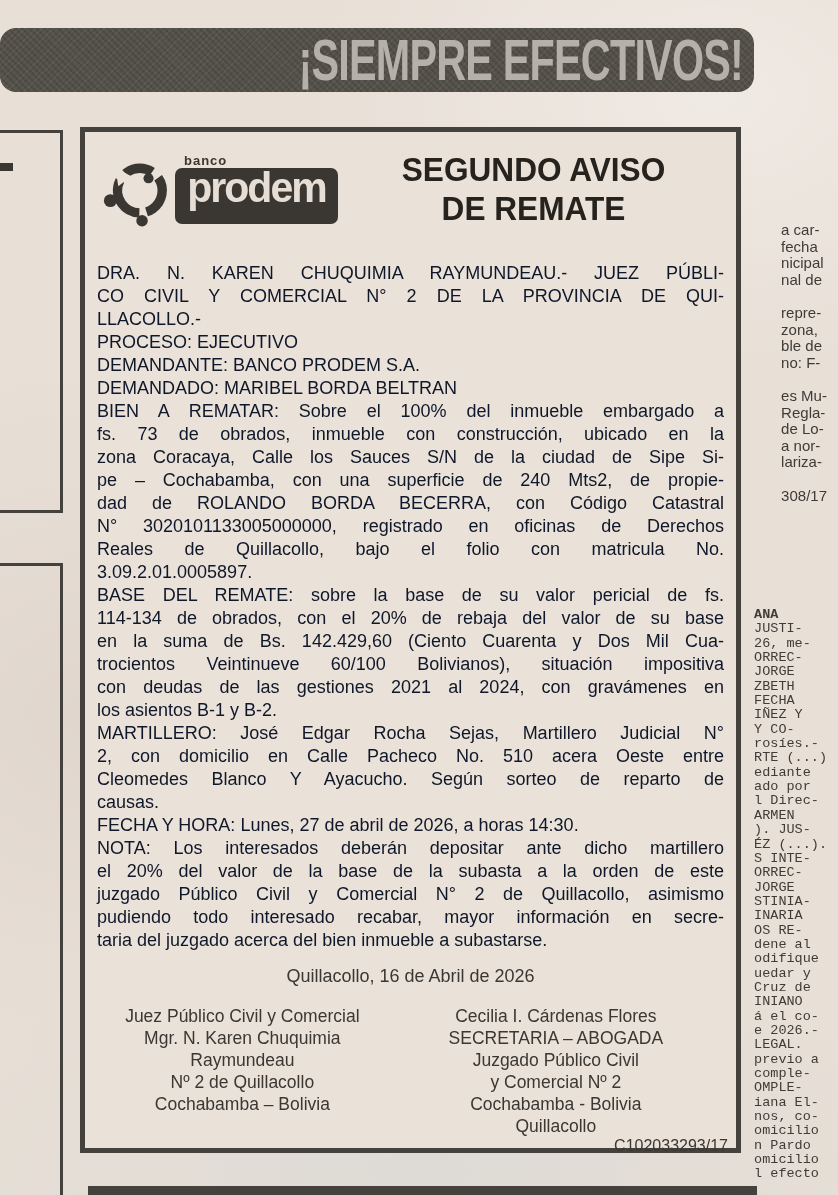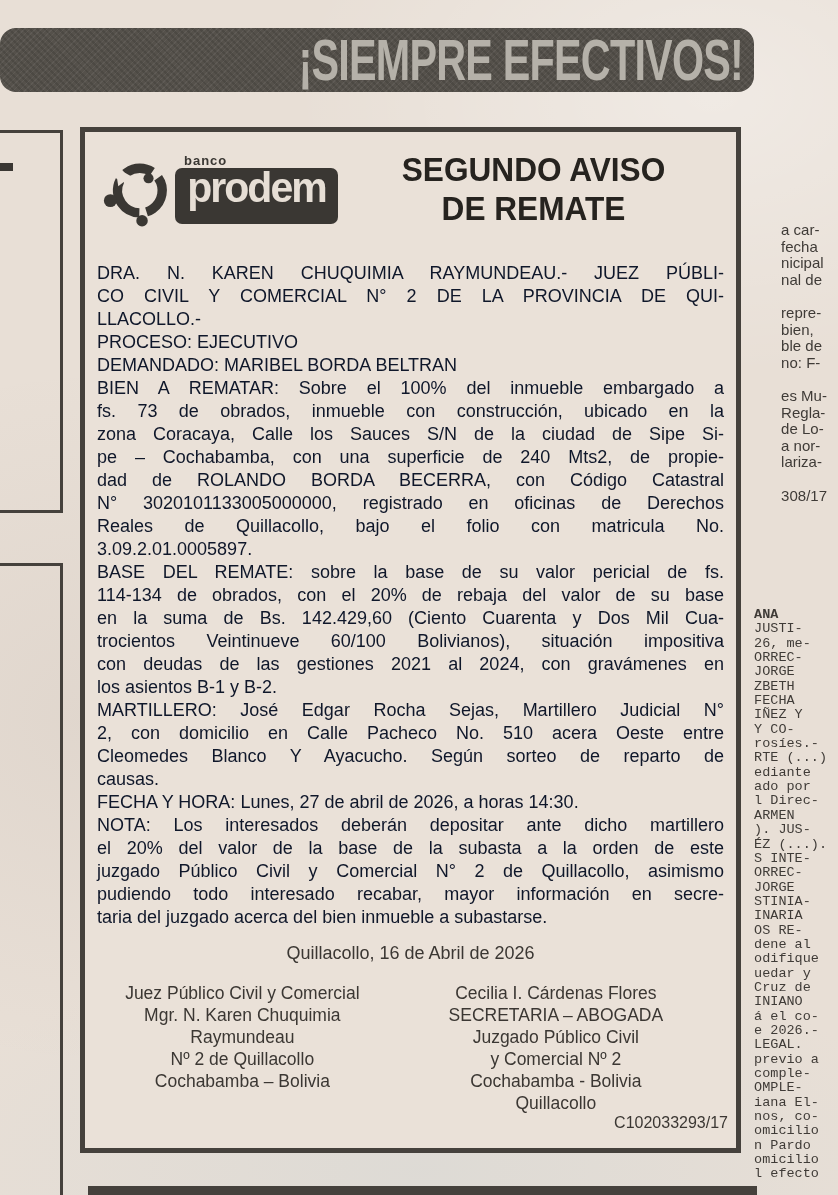--- a/index.html
+++ b/index.html
@@ -76,21 +76,21 @@
 
   <div class="lbox lbox1"></div>
   <div class="lfrag"></div>
   <div class="ltext ltext1">
       <div>a car-</div>
       <div>fecha</div>
       <div>nicipal</div>
       <div>nal de</div>
       <div>&nbsp;</div>
       <div>repre-</div>
-      <div>bien,</div>
+      <div>zona,</div>
       <div>ble de</div>
       <div>no: F-</div>
       <div>&nbsp;</div>
       <div>es Mu-</div>
       <div>Regla-</div>
       <div>de Lo-</div>
       <div>a nor-</div>
       <div>lariza-</div>
       <div>&nbsp;</div>
       <div>308/17</div>
@@ -164,20 +164,21 @@
         <div>SEGUNDO AVISO</div>
         <div>DE REMATE</div>
       </div>
     </div>
 
     <div class="body">
         <div class="bodyline">DRA. N. KAREN CHUQUIMIA RAYMUNDEAU.- JUEZ PÚBLI-</div>
         <div class="bodyline">CO CIVIL Y COMERCIAL N° 2 DE LA PROVINCIA DE QUI-</div>
         <div class="bodyline pend">LLACOLLO.-</div>
         <div class="bodyline pend">PROCESO: EJECUTIVO</div>
+        <div class="bodyline pend">DEMANDANTE: BANCO PRODEM S.A.</div>
         <div class="bodyline pend">DEMANDADO: MARIBEL BORDA BELTRAN</div>
         <div class="bodyline">BIEN A REMATAR: Sobre el 100% del inmueble embargado a</div>
         <div class="bodyline">fs. 73 de obrados, inmueble con construcción, ubicado en la</div>
         <div class="bodyline">zona Coracaya, Calle los Sauces S/N de la ciudad de Sipe Si-</div>
         <div class="bodyline">pe – Cochabamba, con una superficie de 240 Mts2, de propie-</div>
         <div class="bodyline">dad de ROLANDO BORDA BECERRA, con Código Catastral</div>
         <div class="bodyline">N° 3020101133005000000, registrado en oficinas de Derechos</div>
         <div class="bodyline">Reales de Quillacollo, bajo el folio con matricula No.</div>
         <div class="bodyline pend">3.09.2.01.0005897.</div>
         <div class="bodyline">BASE DEL REMATE: sobre la base de su valor pericial de fs.</div>

